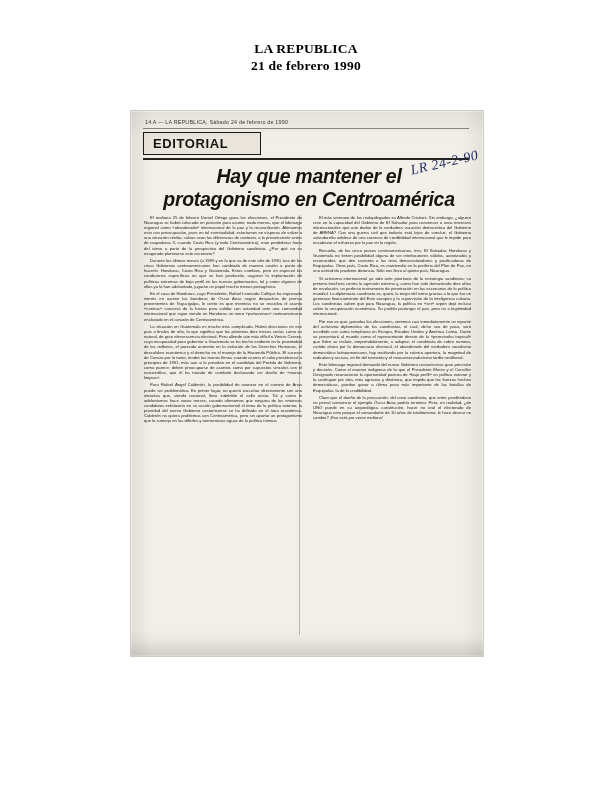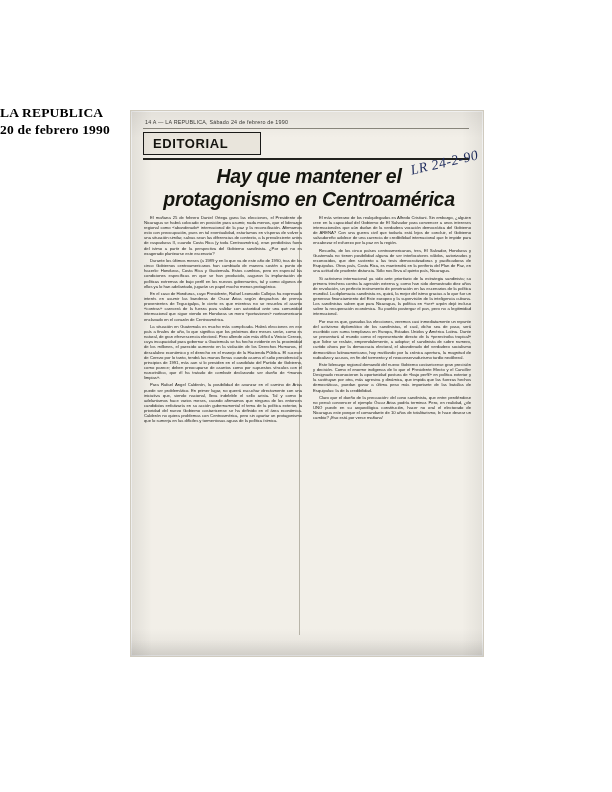--- a/index.html
+++ b/index.html
@@ -10,23 +10,22 @@
   body {
     width: 612px;
     height: 792px;
     font-family: "Liberation Serif", serif;
     position: relative;
     overflow: hidden;
   }
 
   
   .page-header {
-    text-align: left;
-    padding-top: 62px;
-    margin-top: 42px;
+    text-align: center;
+    padding-top: 40px;
   }
   .page-header .line {
     font-family: "Liberation Serif", serif;
     font-weight: bold;
     font-size: 13.5px;
     letter-spacing: 0.2px;
     line-height: 17px;
     color: #000;
   }
 
@@ -174,21 +173,21 @@
     width: 100%;
     height: 16px;
     background: linear-gradient(to bottom, rgba(0,0,0,0), rgba(0,0,0,0.07));
   }
 </style>
 </head>
 <body>
 
 <div class="page-header">
   <div class="line">LA REPUBLICA</div>
-  <div class="line">20 de febrero 1990</div>
+  <div class="line">21 de febrero 1990</div>
 </div>
 
 <div class="clipping">
 
   <div class="folio">14 A — LA REPUBLICA, Sábado 24 de febrero de 1990</div>
   <div class="folio-rule"></div>
 
   <div class="masthead">
     <span>EDITORIAL</span>
   </div>

